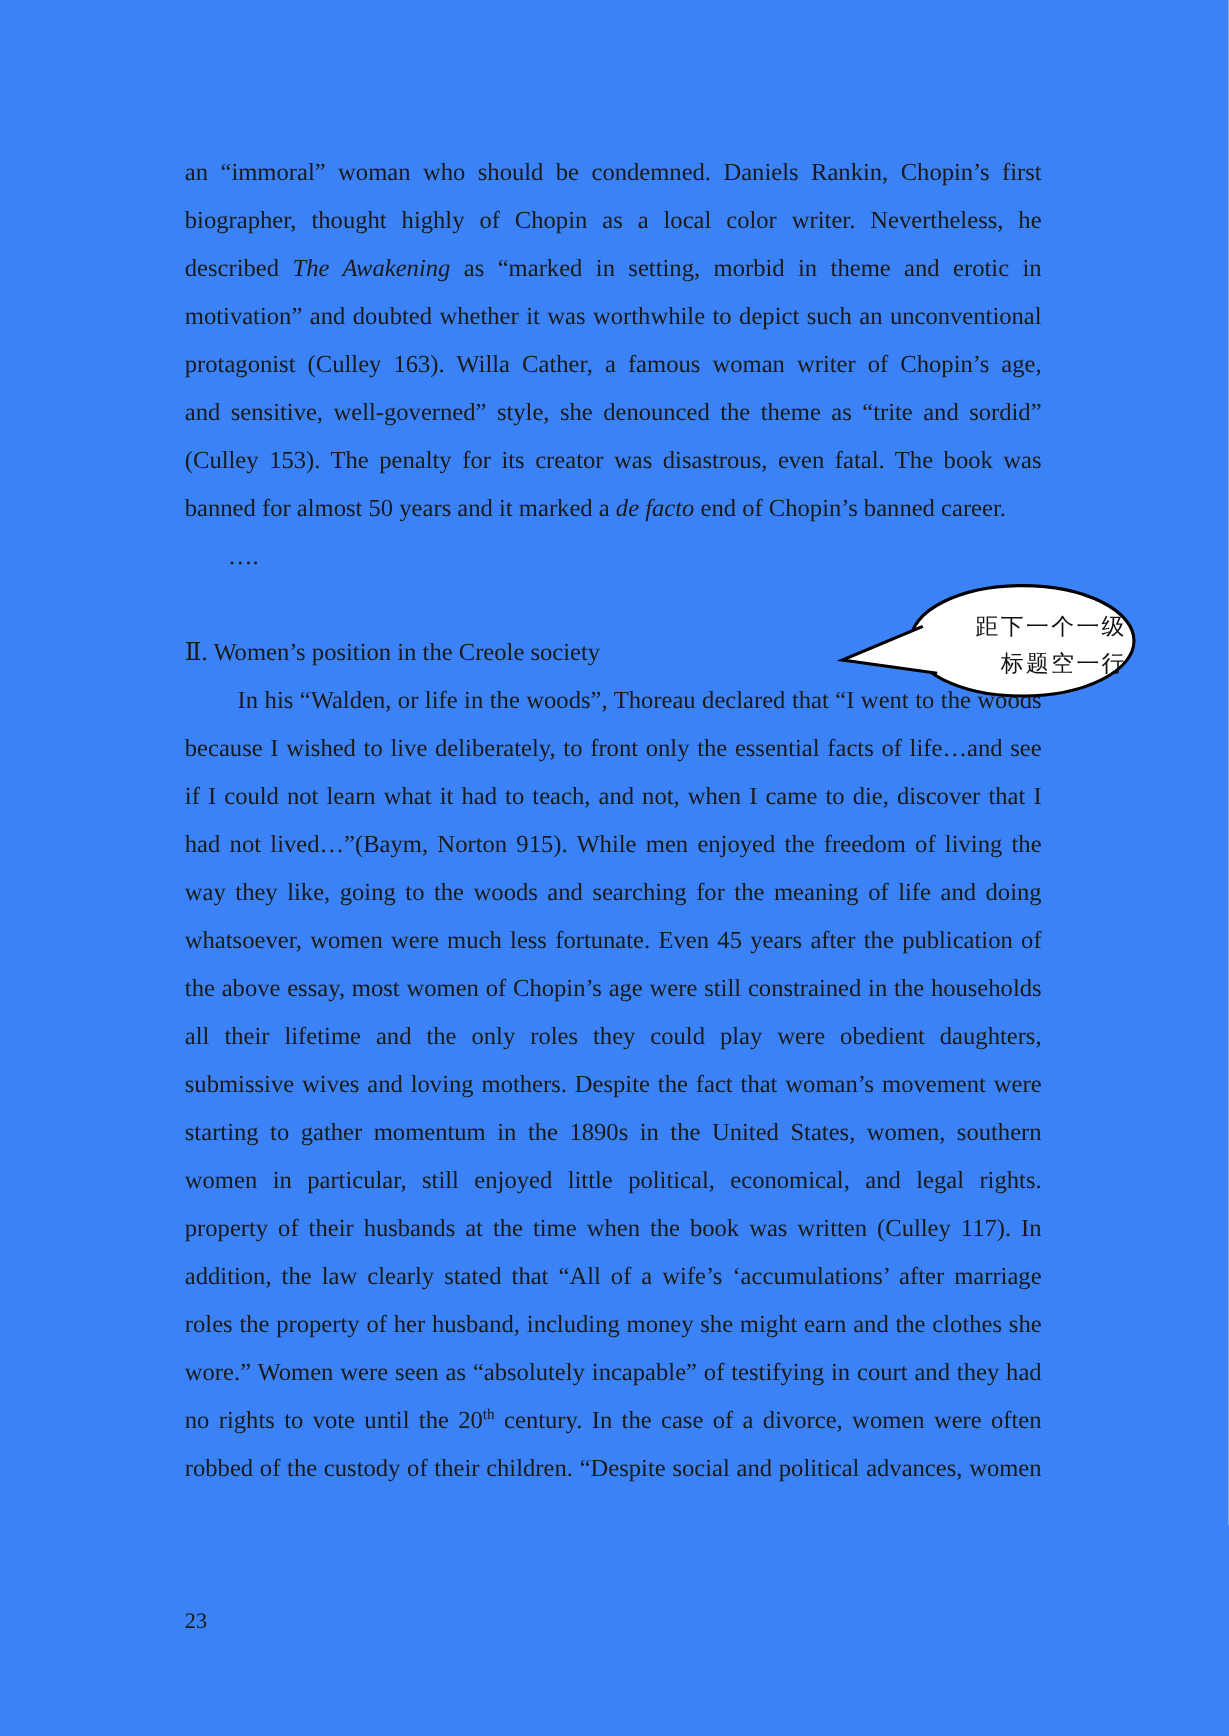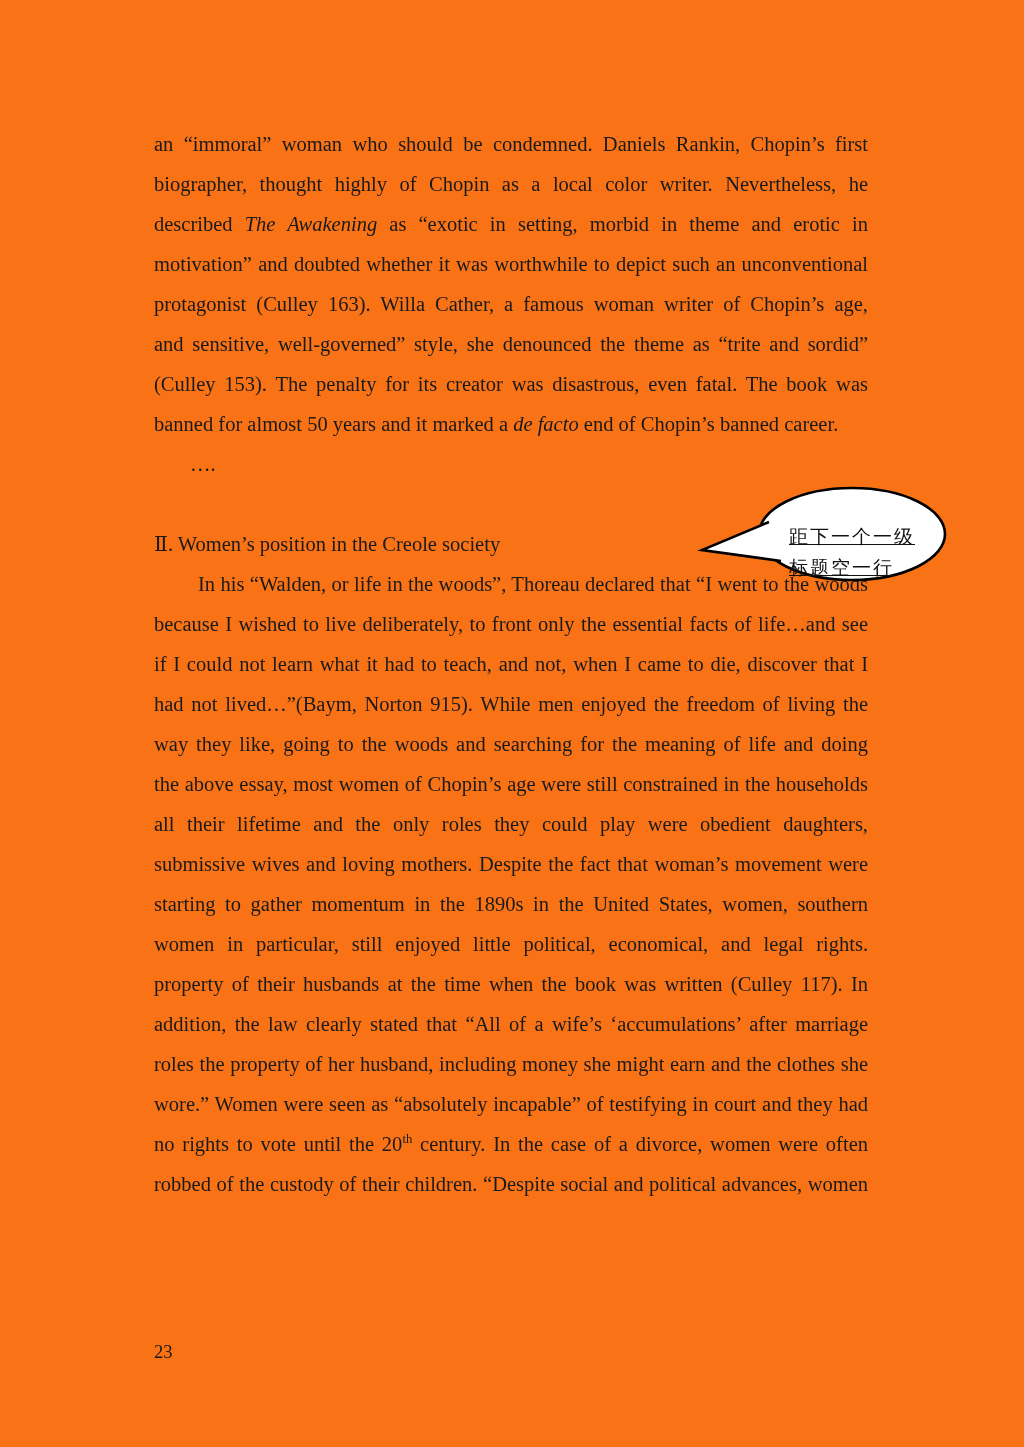--- a/index.html
+++ b/index.html
@@ -1,20 +1,20 @@
 <!DOCTYPE html>
 <html><head>
 <meta charset="utf-8">
 <style>
   html, body { margin: 0; padding: 0; background: #ffffff; }
   .page {
     position: relative;
     width: 1024px;
     height: 1447px;
-    background: #f97316;
+    background: #3b82f6;
     overflow: hidden;
     font-family: "Liberation Serif", "DejaVu Serif", serif;
     color: #1a1a1a;
   }
   .flow {
     position: absolute;
     left: 154px;
     top: 124px;
     width: 714px;
     font-size: 20.5px;
@@ -46,28 +46,27 @@
     line-height: 0;
   }
   .bubble-svg {
     position: absolute;
     left: 695px;
     top: 480px;
   }
   .bubble-text {
     position: absolute;
     left: 789px;
-    top: 522px;
+    top: 508px;
     width: 150px;
     font-size: 19px;
     line-height: 30.5px;
     letter-spacing: 2px;
     color: #111111;
-    text-align: left;
-    text-decoration: underline;
+    text-align: right;
   }
   .page-number {
     position: absolute;
     left: 154px;
     top: 1341px;
     width: 714px;
     text-align: left;
     font-size: 18.5px;
     line-height: 22px;
     color: #1a1a1a;
@@ -75,40 +74,41 @@
 </style>
 </head>
 <body>
 
 <div class="page">
 
   <div class="flow">
     <div>
         <div class="line"><span>an “immoral” woman who should be condemned. Daniels Rankin, Chopin’s first</span></div>
         <div class="line"><span>biographer, thought highly of Chopin as a local color writer. Nevertheless, he</span></div>
-        <div class="line"><span>described </span><span class="italic">The Awakening</span><span> as “exotic in setting, morbid in theme and erotic in</span></div>
+        <div class="line"><span>described </span><span class="italic">The Awakening</span><span> as “marked in setting, morbid in theme and erotic in</span></div>
         <div class="line"><span>motivation” and doubted whether it was worthwhile to depict such an unconventional</span></div>
         <div class="line"><span>protagonist (Culley 163). Willa Cather, a famous woman writer of Chopin’s age,</span></div>
         <div class="line"><span>and sensitive, well-governed” style, she denounced the theme as “trite and sordid”</span></div>
         <div class="line"><span>(Culley 153). The penalty for its creator was disastrous, even fatal. The book was</span></div>
         <div class="line noj"><span>banned for almost 50 years and it marked a </span><span class="italic">de facto</span><span> end of Chopin’s banned career.</span></div>
       </div>
 
     <div class="ellipsis-line">….</div>
 
     <div class="blank-line"></div>
 
     <div class="heading-line">Ⅱ. Women’s position in the Creole society</div>
 
     <div>
         <div class="line" style="text-indent: 44px;"><span>In his “Walden, or life in the woods”, Thoreau declared that “I went to the woods</span></div>
         <div class="line"><span>because I wished to live deliberately, to front only the essential facts of life…and see</span></div>
         <div class="line"><span>if I could not learn what it had to teach, and not, when I came to die, discover that I</span></div>
         <div class="line"><span>had not lived…”(Baym, Norton 915). While men enjoyed the freedom of living the</span></div>
         <div class="line"><span>way they like, going to the woods and searching for the meaning of life and doing</span></div>
+        <div class="line"><span>whatsoever, women were much less fortunate. Even 45 years after the publication of</span></div>
         <div class="line"><span>the above essay, most women of Chopin’s age were still constrained in the households</span></div>
         <div class="line"><span>all their lifetime and the only roles they could play were obedient daughters,</span></div>
         <div class="line"><span>submissive wives and loving mothers. Despite the fact that woman’s movement were</span></div>
         <div class="line"><span>starting to gather momentum in the 1890s in the United States, women, southern</span></div>
         <div class="line"><span>women in particular, still enjoyed little political, economical, and legal rights.</span></div>
         <div class="line"><span>property of their husbands at the time when the book was written (Culley 117). In</span></div>
         <div class="line"><span>addition, the law clearly stated that “All of a wife’s ‘accumulations’ after marriage</span></div>
         <div class="line"><span>roles the property of her husband, including money she might earn and the clothes she</span></div>
         <div class="line"><span>wore.” Women were seen as “absolutely incapable” of testifying in court and they had</span></div>
         <div class="line"><span>no rights to vote until the 20</span><span class="sup">th</span><span> century. In the case of a divorce, women were often</span></div>

